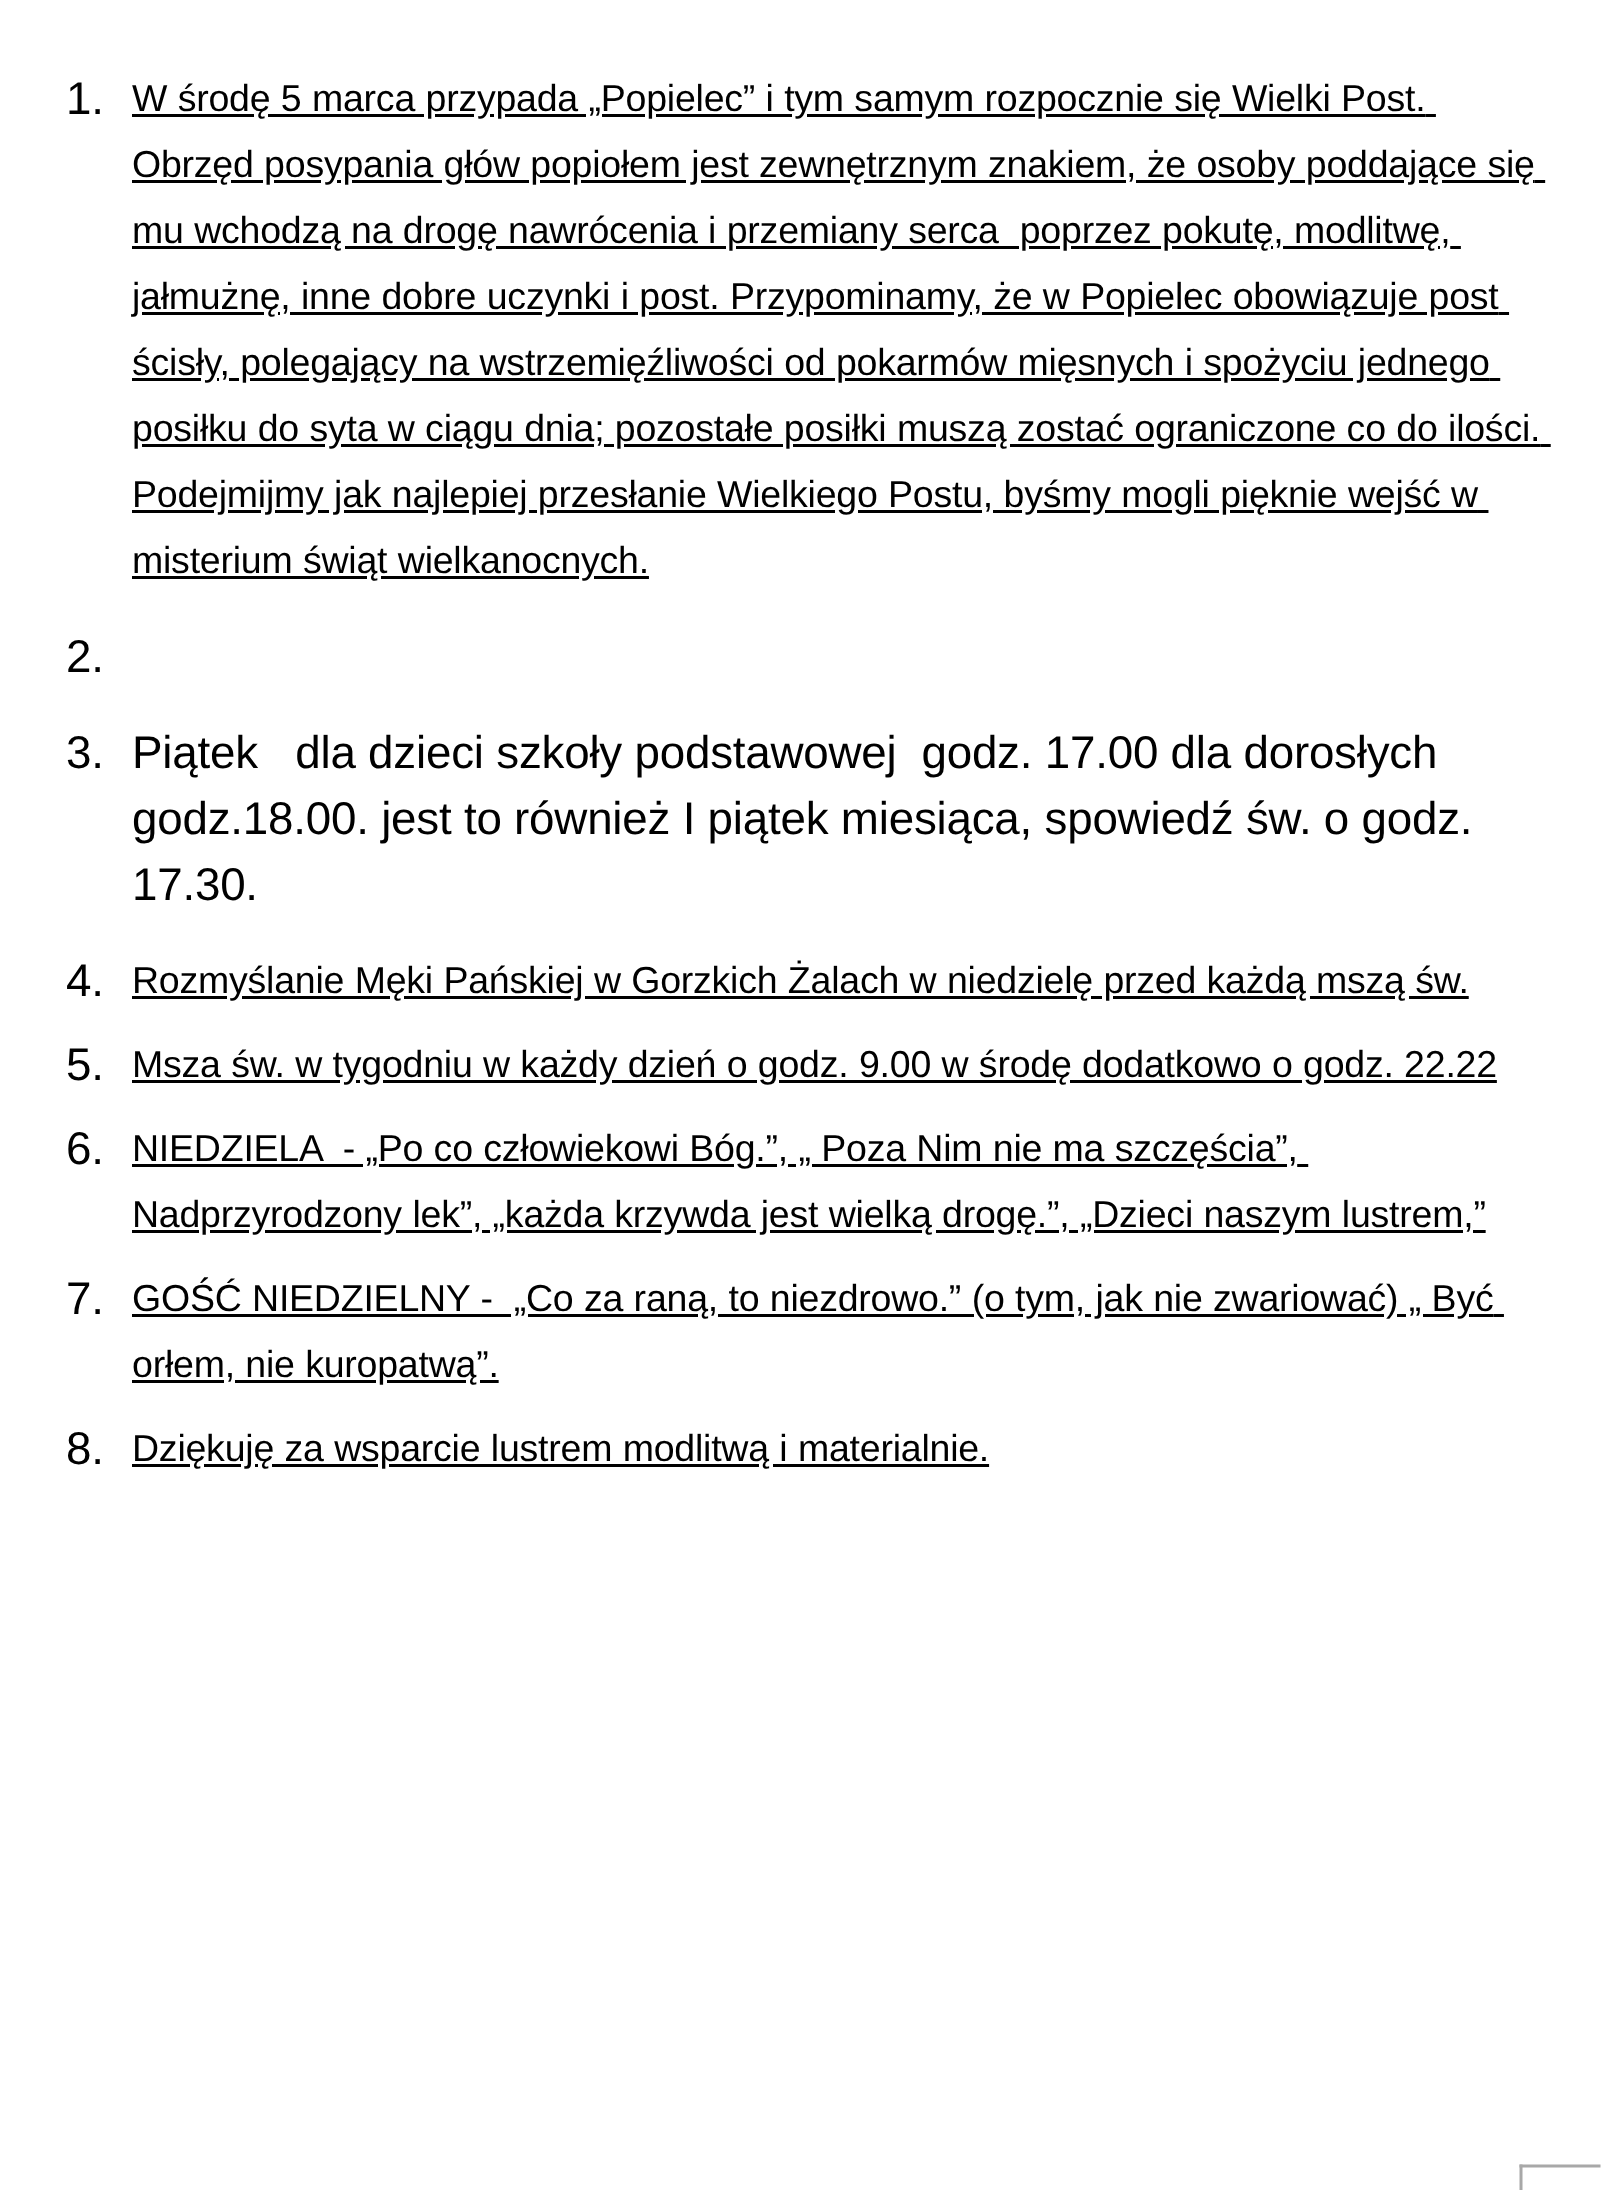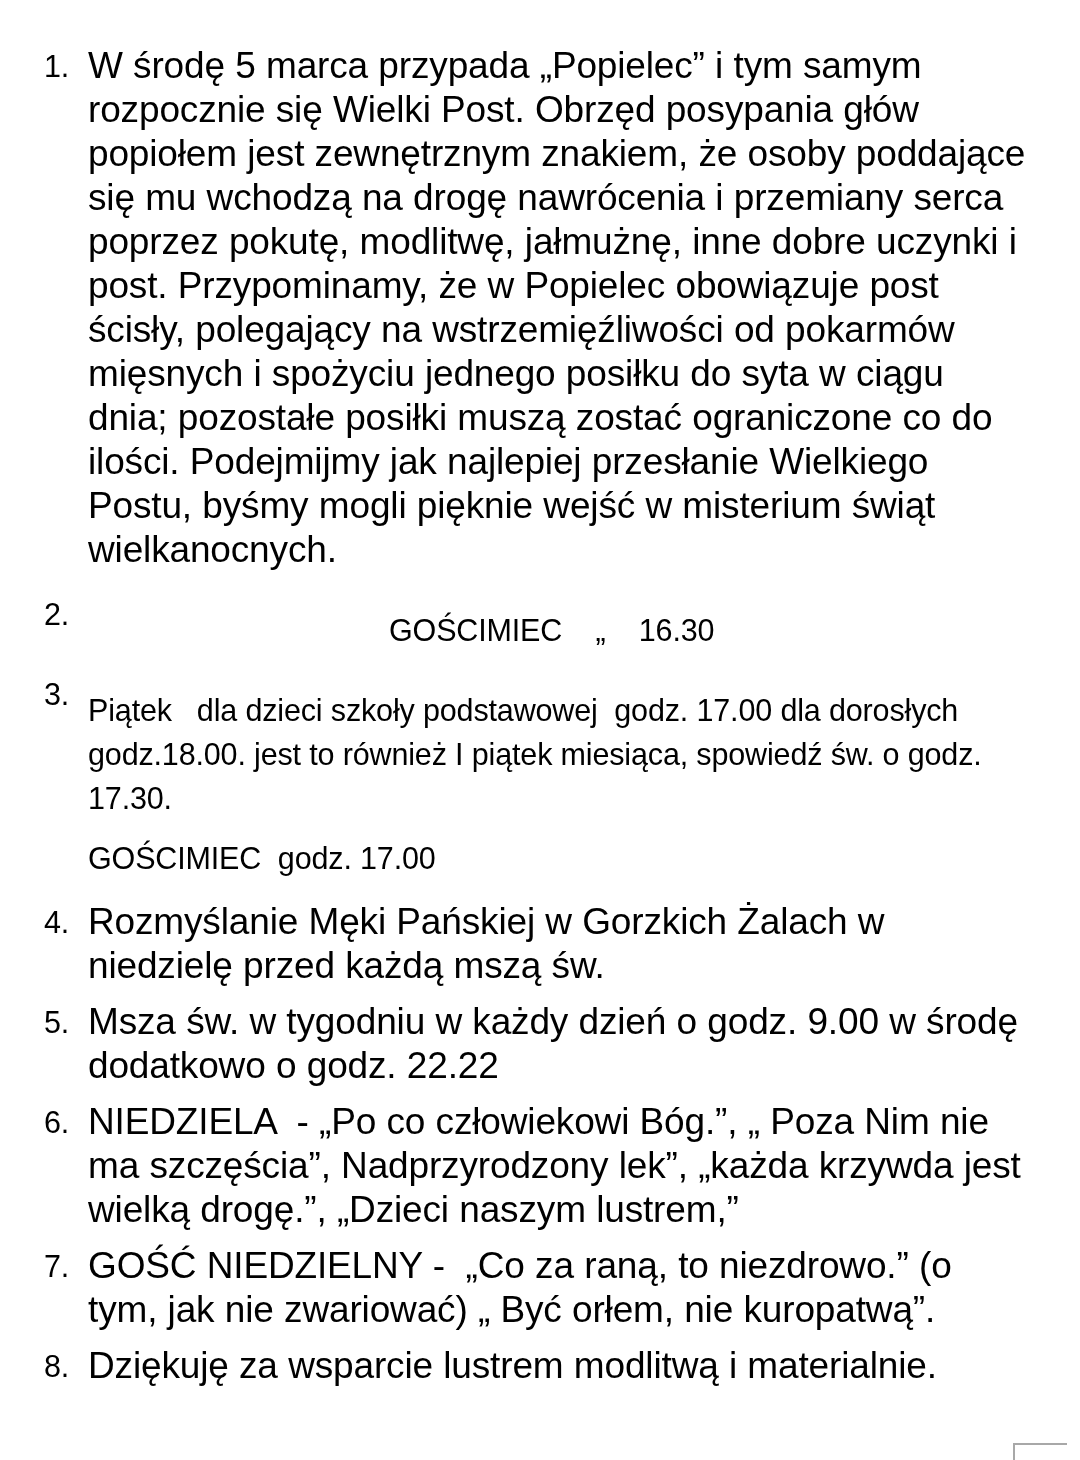--- a/index.html
+++ b/index.html
@@ -48,37 +48,37 @@
     line-height: 44px;
     letter-spacing: -0.1px;
   }
   .item-body {
     flex: 1 1 auto;
     min-width: 0;
   }
 
   
   .para {
-    font-size: 37px;
+    font-size: 25px;
     line-height: 44px;
     letter-spacing: -0.15px;
     word-spacing: 0.2px;
     white-space: pre-wrap;
+    text-decoration: underline;
   }
   .para.tight {
     margin: 0;
   }
 
   
   .subpara {
     font-size: 30.5px;
     line-height: 44px;
     letter-spacing: -0.15px;
     white-space: pre-wrap;
-    margin-top: 16px;
   }
 
   
   .indented-line {
     font-size: 30.5px;
     line-height: 44px;
     letter-spacing: -0.15px;
     white-space: pre;
     padding-left: 301px;
     margin-top: 16px;
@@ -110,29 +110,27 @@
     <li class="item gap-md">
       <div class="item-marker">1.</div>
       <div class="item-body">
         <div class="para tight">W środę 5 marca przypada „Popielec” i tym samym rozpocznie się Wielki Post. Obrzęd posypania głów popiołem jest zewnętrznym znakiem, że osoby poddające się mu wchodzą na drogę nawrócenia i przemiany serca  poprzez pokutę, modlitwę, jałmużnę, inne dobre uczynki i post. Przypominamy, że w Popielec obowiązuje post ścisły, polegający na wstrzemięźliwości od pokarmów mięsnych i spożyciu jednego posiłku do syta w ciągu dnia; pozostałe posiłki muszą zostać ograniczone co do ilości. Podejmijmy jak najlepiej przesłanie Wielkiego Postu, byśmy mogli pięknie wejść w misterium świąt wielkanocnych.</div>
       </div>
     </li>
 
     <li class="item gap-md">
       <div class="item-marker">2.</div>
       <div class="item-body">
-        <div class="indented-line">GOŚCIMIEC    „    16.30</div>
       </div>
     </li>
 
     <li class="item gap-md">
       <div class="item-marker">3.</div>
       <div class="item-body">
         <div class="subpara">Piątek   dla dzieci szkoły podstawowej  godz. 17.00 dla dorosłych godz.18.00. jest to również I piątek miesiąca, spowiedź św. o godz. 17.30.</div>
-        <div class="subpara">GOŚCIMIEC  godz. 17.00</div>
       </div>
     </li>
 
     <li class="item gap-sm">
       <div class="item-marker">4.</div>
       <div class="item-body">
         <div class="para tight">Rozmyślanie Męki Pańskiej w Gorzkich Żalach w niedzielę przed każdą mszą św.</div>
       </div>
     </li>
 

